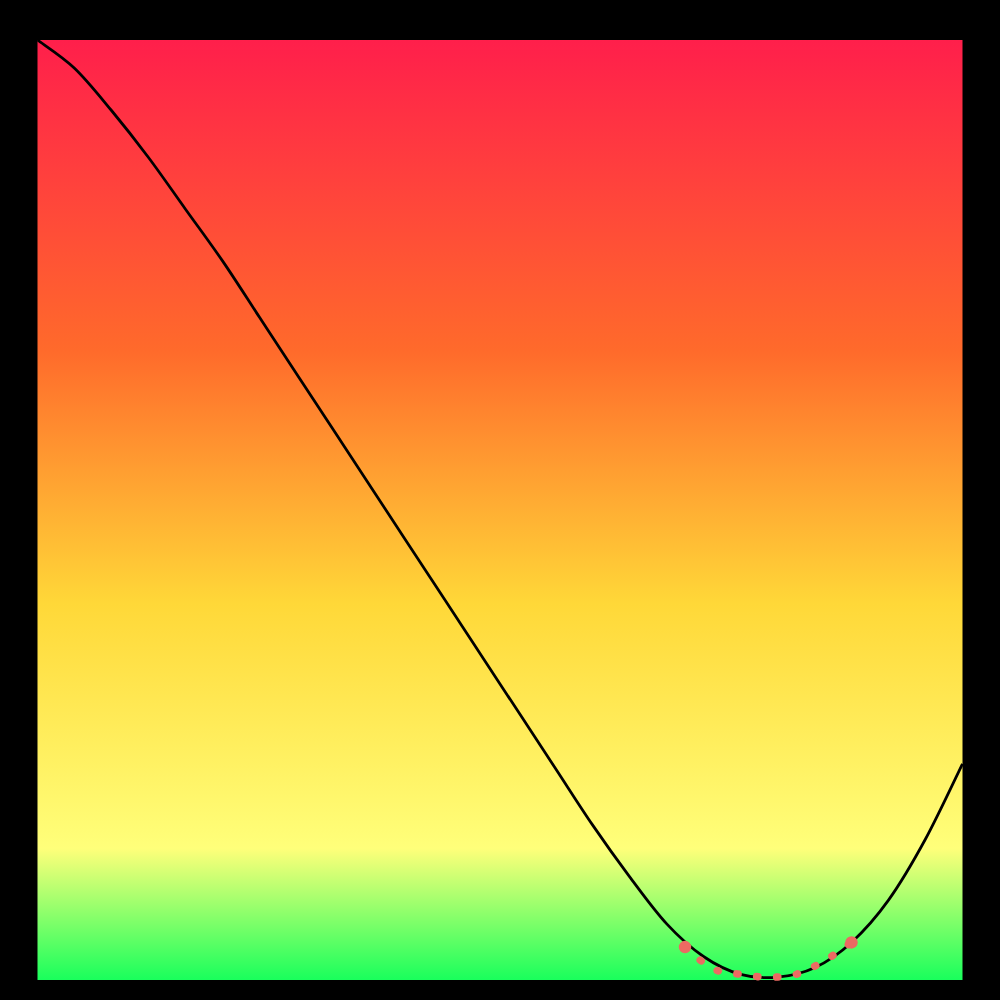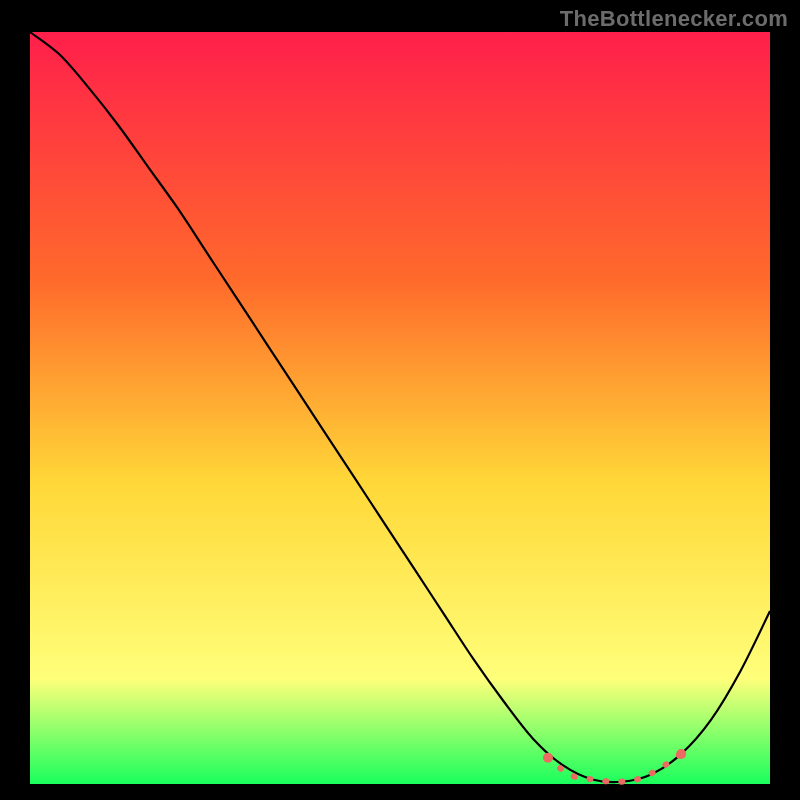--- a/index.html
+++ b/index.html
@@ -31,21 +31,20 @@
     position: absolute;
     left: 0;
     top: 0;
   }
 </style>
 </head>
 <body>
 
 <div class="stage">
 
-  <div class="watermark">TheBottlenecker.com</div>
 
   <div class="plot-rect" id="plot-rect" style="left: 30px; top: 32px; width: 740px; height: 752px; background: linear-gradient(rgb(255, 31, 75) 0%, rgb(255, 106, 43) 33%, rgb(255, 216, 56) 60%, rgb(255, 255, 122) 86%, rgb(25, 255, 92) 100%);"></div>
 
   <svg class="curve-svg" width="800" height="800">
     <path id="curve-path" fill="none" stroke-width="2.2" d="M 30 32 C 34.93333333333334 35.76000000000001, 49.733333333333334 45.16000000000006, 59.6 54.56000000000006 C 69.46666666666667 63.96000000000006, 79.33333333333334 76.49333333333333, 89.2 88.39999999999998 C 99.06666666666666 100.30666666666663, 108.93333333333334 112.83999999999999, 118.8 126 C 128.66666666666666 139.16, 138.53333333333333 153.57333333333335, 148.4 167.36 C 158.26666666666668 181.14666666666668, 168.13333333333333 194.3066666666667, 178 208.72000000000003 C 187.86666666666667 223.13333333333335, 197.73333333333332 238.80000000000004, 207.6 253.84000000000003 C 217.46666666666667 268.88, 227.33333333333334 283.91999999999996, 237.20000000000002 298.96 C 247.0666666666667 314, 256.93333333333334 329.04, 266.8 344.08000000000004 C 276.6666666666667 359.12000000000006, 286.5333333333333 374.15999999999997, 296.4 389.2 C 306.26666666666665 404.24, 316.1333333333333 419.28, 326 434.32 C 335.8666666666667 449.36, 345.73333333333335 464.4, 355.6 479.44 C 365.4666666666667 494.48, 375.3333333333333 509.5199999999999, 385.2 524.56 C 395.06666666666666 539.5999999999999, 404.93333333333334 554.6400000000001, 414.8 569.6800000000001 C 424.6666666666667 584.72, 434.53333333333336 599.76, 444.40000000000003 614.8 C 454.2666666666667 629.8399999999999, 464.1333333333333 645.5066666666667, 474 659.92 C 483.8666666666667 674.3333333333333, 493.73333333333335 688.12, 503.6 701.28 C 513.4666666666667 714.4399999999999, 523.3333333333334 728.2266666666667, 533.2 738.88 C 543.0666666666667 749.5333333333333, 552.9333333333333 758.432, 562.8 765.2 C 572.6666666666666 771.9680000000001, 582.5333333333333 776.7306666666667, 592.4 779.488 C 602.2666666666667 782.2453333333334, 612.1333333333333 782.6213333333334, 622 781.744 C 631.8666666666667 780.8666666666667, 641.7333333333333 778.8613333333334, 651.6 774.224 C 661.4666666666667 769.5866666666667, 671.3333333333334 762.944, 681.2 753.92 C 691.0666666666667 744.896, 700.9333333333334 733.8666666666667, 710.8000000000001 720.08 C 720.6666666666667 706.2933333333334, 730.5333333333333 689.3733333333334, 740.4 671.2 C 750.2666666666667 653.0266666666666, 765.0666666666666 621.0666666666666, 770 611.04" stroke="#000000"></path>
     <g id="markers-g">
         <path d="M 548 757.68 C 551.7 760.5626666666666, 562.8 771.3413333333333, 570.1999999999999 774.976 C 577.5999999999999 778.6106666666667, 585 778.36, 592.4 779.488 C 599.8 780.6160000000001, 607.2 781.744, 614.6 781.744 C 622 781.744, 629.4 781.6186666666667, 636.8 779.488 C 644.1999999999999 777.3573333333334, 651.6 773.2213333333334, 659 768.96 C 666.4 764.6986666666667, 677.5 756.4266666666666, 681.2 753.92" fill="none" stroke="#ec6a62" stroke-width="6" stroke-linecap="round" stroke-dasharray="1 15"></path>
         <circle cx="548" cy="757.68" r="5" fill="#ec6a62"></circle>
         <circle cx="681.2" cy="753.92" r="5" fill="#ec6a62"></circle>
       </g>

